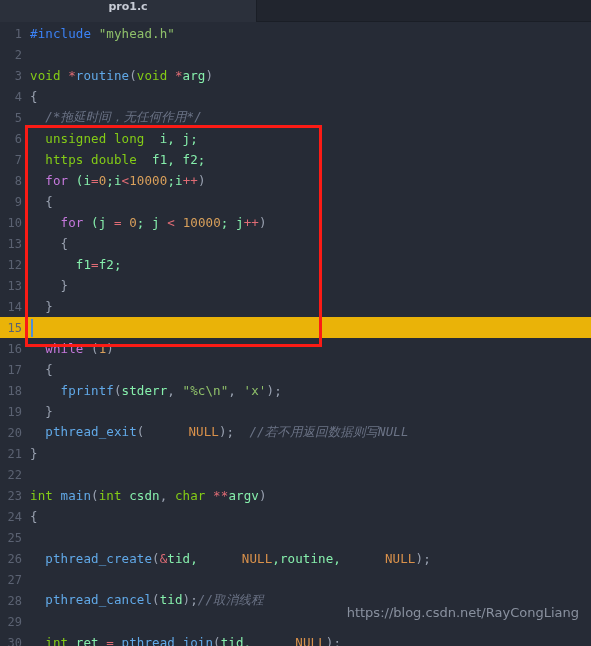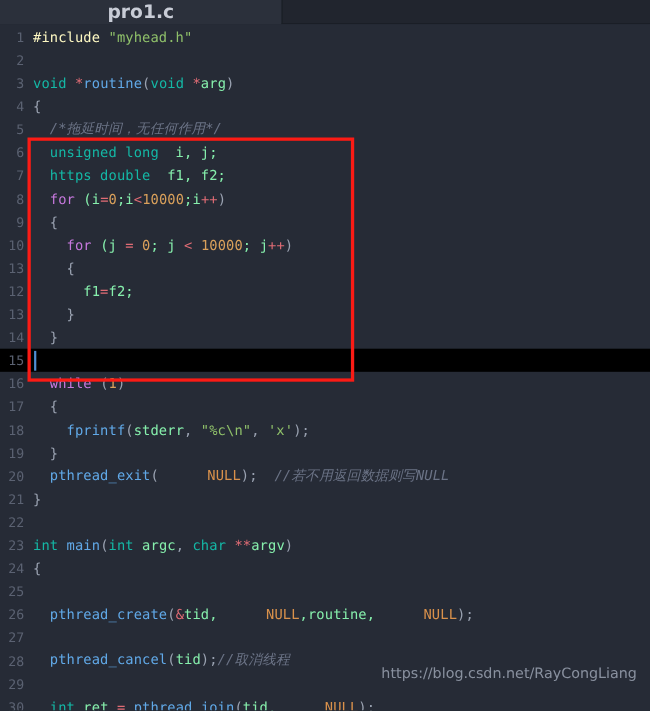--- a/index.html
+++ b/index.html
@@ -21,24 +21,24 @@
     background: #2b303b;
     display: flex;
     align-items: center;
   }
   .tab-active {
     width: 256px;
     height: 22px;
     background: #2b303b;
     color: #c8ccd6;
     font-family: "DejaVu Sans", sans-serif;
-    font-size: 17px;
+    font-size: 11px;
     font-weight: bold;
     display: flex;
-    align-items: center;
+    align-items: flex-start;
     justify-content: center;
     box-sizing: border-box;
   }
   .tab-rest {
     flex: 1;
     height: 22px;
     background: #21252e;
     border-left: 1px solid #1a1e26;
     border-bottom: 1px solid #1a1e26;
     box-sizing: border-box;
@@ -56,43 +56,43 @@
     padding-top: 1px;
   }
   .line {
     position: relative;
     display: flex;
     height: 21px;
     align-items: center;
     white-space: pre;
   }
   .line.current {
-    background: #000000;
+    background: #eab308;
   }
   .gutter {
     width: 22px;
     min-width: 22px;
     text-align: right;
     padding-right: 8px;
     color: #5b6272;
     font-size: 12px;
     font-family: "DejaVu Sans Mono", monospace;
     user-select: none;
   }
   .code {
     font-size: 12.5px;
     font-family: "DejaVu Sans Mono", monospace;
     color: #b9c0cc;
     letter-spacing: 0.1px;
   }
 
   
-  .k-pre   { color: #fef9c3; }            
+  .k-pre   { color: #3b82f6; }            
   .k-str   { color: #8fc06a; }            
-  .k-type  { color: #14b8a6; }            
+  .k-type  { color: #84cc16; }            
   .k-fn    { color: #61a9e8; }            
   .k-kw    { color: #c678dd; }            
   .k-num   { color: #d9a05b; }            
   .k-const { color: #d9914b; margin-left: 44px; }            
   .k-op    { color: #e06c75; }            
   .k-var   { color: #86efac; }            
   .k-punc  { color: #9aa2b1; }            
   .k-cmt   { color: #6b7386; font-style: italic; }
 
   
@@ -155,21 +155,21 @@
       <div class="line"><div class="gutter">13</div><div class="code"><span class="k-punc">    }</span></div></div>
       <div class="line"><div class="gutter">14</div><div class="code"><span class="k-punc">  }</span></div></div>
       <div class="line current"><div class="gutter">15</div><div class="code"></div><span class="caret"></span></div>
       <div class="line"><div class="gutter">16</div><div class="code"><span class="k-var">  </span><span class="k-kw">while</span><span class="k-punc"> (</span><span class="k-num">1</span><span class="k-punc">)</span></div></div>
       <div class="line"><div class="gutter">17</div><div class="code"><span class="k-punc">  {</span></div></div>
       <div class="line"><div class="gutter">18</div><div class="code"><span class="k-var">    </span><span class="k-fn">fprintf</span><span class="k-punc">(</span><span class="k-var">stderr</span><span class="k-punc">, </span><span class="k-str">"%c\n"</span><span class="k-punc">, </span><span class="k-str">'x'</span><span class="k-punc">);</span></div></div>
       <div class="line"><div class="gutter">19</div><div class="code"><span class="k-punc">  }</span></div></div>
       <div class="line"><div class="gutter">20</div><div class="code"><span class="k-var">  </span><span class="k-fn">pthread_exit</span><span class="k-punc">(</span><span class="k-const">NULL</span><span class="k-punc">);  </span><span class="k-cmt">//若不用返回数据则写NULL</span></div></div>
       <div class="line"><div class="gutter">21</div><div class="code"><span class="k-punc">}</span></div></div>
       <div class="line"><div class="gutter">22</div><div class="code"></div></div>
-      <div class="line"><div class="gutter">23</div><div class="code"><span class="k-type">int </span><span class="k-fn">main</span><span class="k-punc">(</span><span class="k-type">int </span><span class="k-var">argc</span><span class="k-punc">, </span><span class="k-type">char </span><span class="k-op">**</span><span class="k-var">argv</span><span class="k-punc">)</span></div></div>
+      <div class="line"><div class="gutter">23</div><div class="code"><span class="k-type">int </span><span class="k-fn">main</span><span class="k-punc">(</span><span class="k-type">int </span><span class="k-var">csdn</span><span class="k-punc">, </span><span class="k-type">char </span><span class="k-op">**</span><span class="k-var">argv</span><span class="k-punc">)</span></div></div>
       <div class="line"><div class="gutter">24</div><div class="code"><span class="k-punc">{</span></div></div>
       <div class="line"><div class="gutter">25</div></div>
       <div class="line"><div class="gutter">26</div><div class="code"><span class="k-var">  </span><span class="k-fn">pthread_create</span><span class="k-punc">(</span><span class="k-op">&amp;</span><span class="k-var">tid,</span><span class="k-const">NULL</span><span class="k-var">,routine,</span><span class="k-const">NULL</span><span class="k-punc">);</span></div></div>
       <div class="line"><div class="gutter">27</div><div class="code"></div></div>
       <div class="line"><div class="gutter">28</div><div class="code"><span class="k-var">  </span><span class="k-fn">pthread_cancel</span><span class="k-punc">(</span><span class="k-var">tid</span><span class="k-punc">);</span><span class="k-cmt">//取消线程</span></div></div>
       <div class="line"><div class="gutter">29</div><div class="code"></div></div>
       <div class="line"><div class="gutter">30</div><div class="code"><span class="k-var">  </span><span class="k-type">int </span><span class="k-var">ret </span><span class="k-op">=</span><span class="k-var"> </span><span class="k-fn">pthread_join</span><span class="k-punc">(</span><span class="k-var">tid,</span><span class="k-const">NULL</span><span class="k-punc">);</span></div></div>
     </div>
   <div class="annot-box"></div>
   <div class="watermark">https://blog.csdn.net/RayCongLiang</div>

